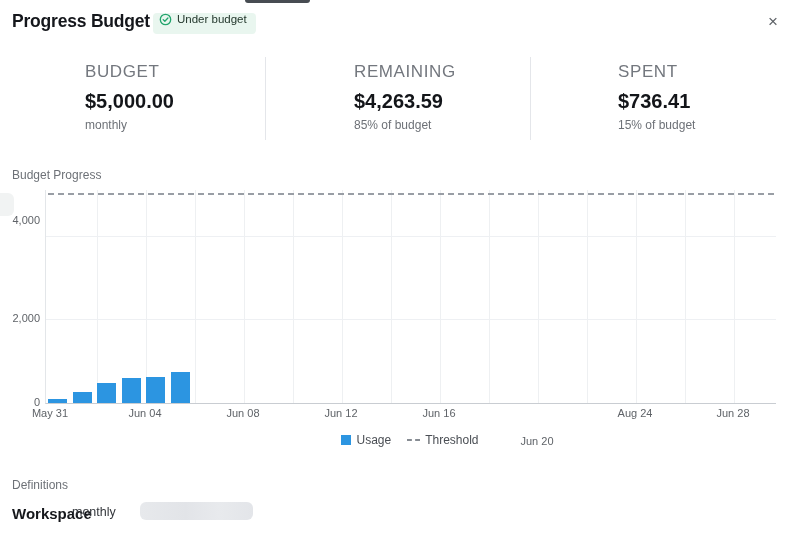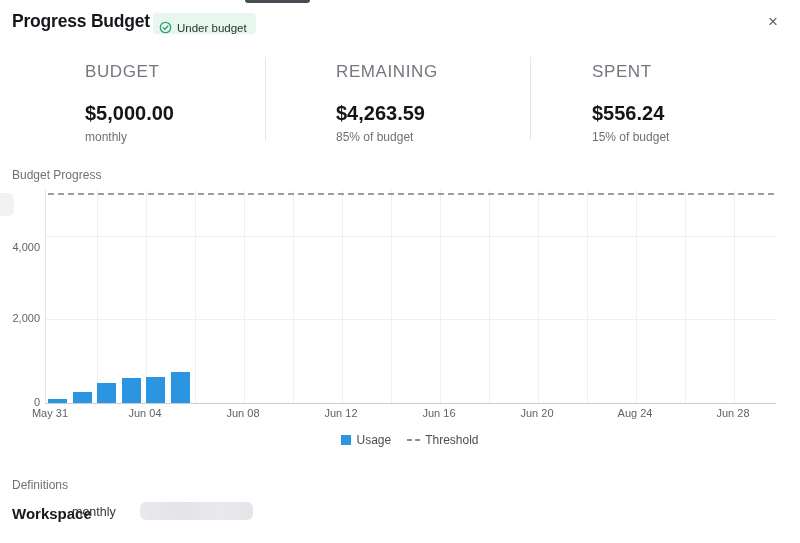--- a/index.html
+++ b/index.html
@@ -2,34 +2,34 @@
 <html><head>
 <meta charset="utf-8">
 <style>
   html,body{margin:0;padding:0;background:#fff;}
   .page{
     position:relative;width:800px;height:543px;background:#ffffff;overflow:hidden;
     font-family:"Liberation Sans",sans-serif;color:#16181d;
   }
   
   .title{position:absolute;left:12px;top:11px;font-size:17.5px;font-weight:700;letter-spacing:-0.2px;color:#15171c;}
-  .badge{position:absolute;left:153px;top:13px;height:21px;display:inline-flex;align-items:flex-end;gap:5px;
+  .badge{position:absolute;left:153px;top:13px;height:21px;display:inline-flex;align-items:flex-start;gap:5px;
     padding:0 9px 0 6px;border-radius:4px;background:#e9f6ef;}
   .badge span{font-size:11.5px;font-weight:500;color:#24382d;}
   .close-btn{position:absolute;right:16px;top:10px;width:22px;height:22px;display:flex;align-items:center;justify-content:center;
     font-size:17px;color:#5f6368;cursor:pointer;line-height:1;}
   .top-sliver{position:absolute;left:245px;top:0;width:65px;height:3px;background:#474c52;border-radius:0 0 3px 3px;}
   .left-blob{position:absolute;left:-5px;top:193px;width:19px;height:23px;background:#f1f3f3;border-radius:6px;}
   
   .stat-divider{position:absolute;top:57px;width:1px;height:83px;background:#e4e6ea;}
   .divider-1{left:265px;} .divider-2{left:530px;}
   .stat{position:absolute;top:62px;}
-  .stat-1{left:85px;} .stat-2{left:336px;} .stat-3{left:592px;}
+  .stat-1{left:85px;} .stat-2{left:354px;} .stat-3{left:618px;}
   .stat .lbl{font-size:17px;letter-spacing:.6px;color:#73777e;}
-  .stat .val{margin-top:20px;font-size:20px;font-weight:700;color:#131519;}
+  .stat .val{margin-top:8px;font-size:20px;font-weight:700;color:#131519;}
   .stat .sub{margin-top:5px;font-size:12px;color:#6d7177;}
   
   .section-label{position:absolute;left:12px;font-size:12px;color:#6d7177;}
   .lbl-progress{top:168px;} .lbl-definitions{top:478px;}
   
   .chart-area{position:absolute;left:0;top:185px;width:800px;height:265px;}
   .y-gutter{position:absolute;left:0;top:5px;width:40px;height:213px;}
   .y-tick{position:absolute;right:0;font-size:11px;color:#5f6368;white-space:nowrap;}
   .plot{position:absolute;left:45px;top:5px;width:730px;height:213px;overflow:hidden;
     border-left:1px solid #e3e6e9;border-bottom:1px solid #c9cdd2;box-sizing:content-box;}
@@ -77,31 +77,31 @@
     <div class="val">$5,000.00</div>
     <div class="sub">monthly</div>
   </div>
   <div class="stat stat-2">
     <div class="lbl">REMAINING</div>
     <div class="val">$4,263.59</div>
     <div class="sub">85% of budget</div>
   </div>
   <div class="stat stat-3">
     <div class="lbl">SPENT</div>
-    <div class="val">$556.24</div>
+    <div class="val">$736.41</div>
     <div class="sub">15% of budget</div>
   </div>
 
   <div class="section-label lbl-progress">Budget Progress</div>
 
   <div class="chart-area">
     <div class="y-gutter">
         <div class="y-tick" style="top: 206px;">0</div>
         <div class="y-tick" style="top: 122.471px;">2,000</div>
-        <div class="y-tick" style="top: 51px;">4,000</div>
+        <div class="y-tick" style="top: 24px;">4,000</div>
       </div>
     <div class="plot">
         <div class="vgrid" style="left: 51px;"></div>
         <div class="vgrid" style="left: 100px;"></div>
         <div class="vgrid" style="left: 149px;"></div>
         <div class="vgrid" style="left: 198px;"></div>
         <div class="vgrid" style="left: 247px;"></div>
         <div class="vgrid" style="left: 296px;"></div>
         <div class="vgrid" style="left: 345px;"></div>
         <div class="vgrid" style="left: 394px;"></div>
@@ -120,21 +120,21 @@
         <div class="bar" style="left: 100px; width: 19px; height: 25.8941px; background: rgb(44, 149, 225);"></div>
         <div class="bar" style="left: 124.5px; width: 19px; height: 30.7388px; background: rgb(44, 149, 225);"></div>
         <div class="threshold-line" style="top: 3.17647px;"></div>
       </div>
     <div class="x-axis">
         <div class="x-tick" style="left: 5px;">May 31</div>
         <div class="x-tick" style="left: 100px;">Jun 04</div>
         <div class="x-tick" style="left: 198px;">Jun 08</div>
         <div class="x-tick" style="left: 296px;">Jun 12</div>
         <div class="x-tick" style="left: 394px;">Jun 16</div>
-        <div class="x-tick" style="left: 492px;">Jun 20</div>
+        <div class="x-tick" style="left: 492px; margin-top: 28px;">Jun 20</div>
         <div class="x-tick" style="left: 590px;">Aug 24</div>
         <div class="x-tick" style="left: 688px;">Jun 28</div>
       </div>
     <div class="legend">
       <div class="legend-item">
         <span class="swatch" style="background: rgb(44, 149, 225);"></span>
         <span>Usage</span>
       </div>
       <div class="legend-item">
         <span class="dash-swatch"></span>

